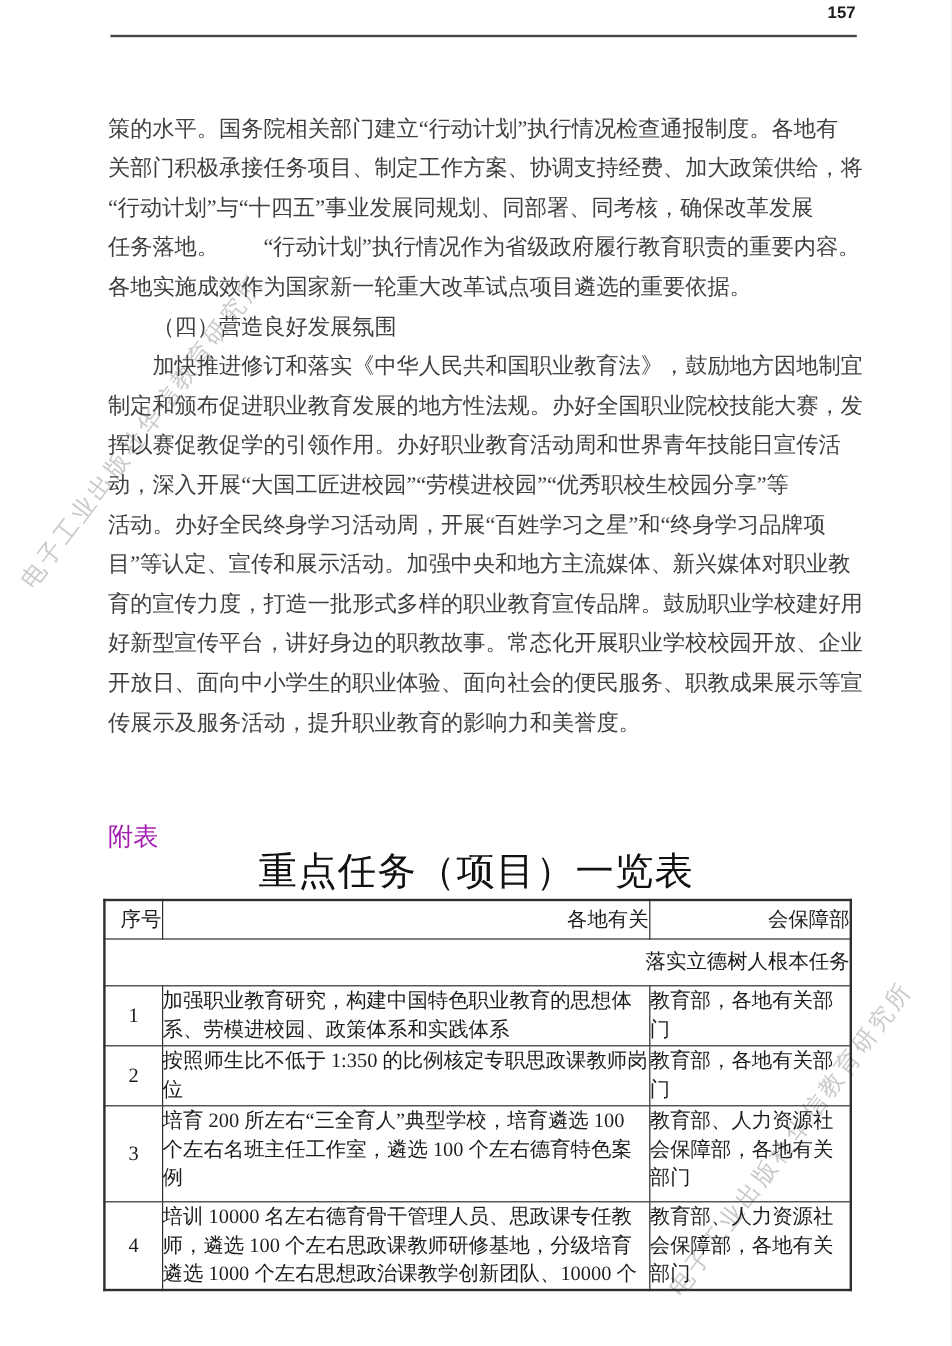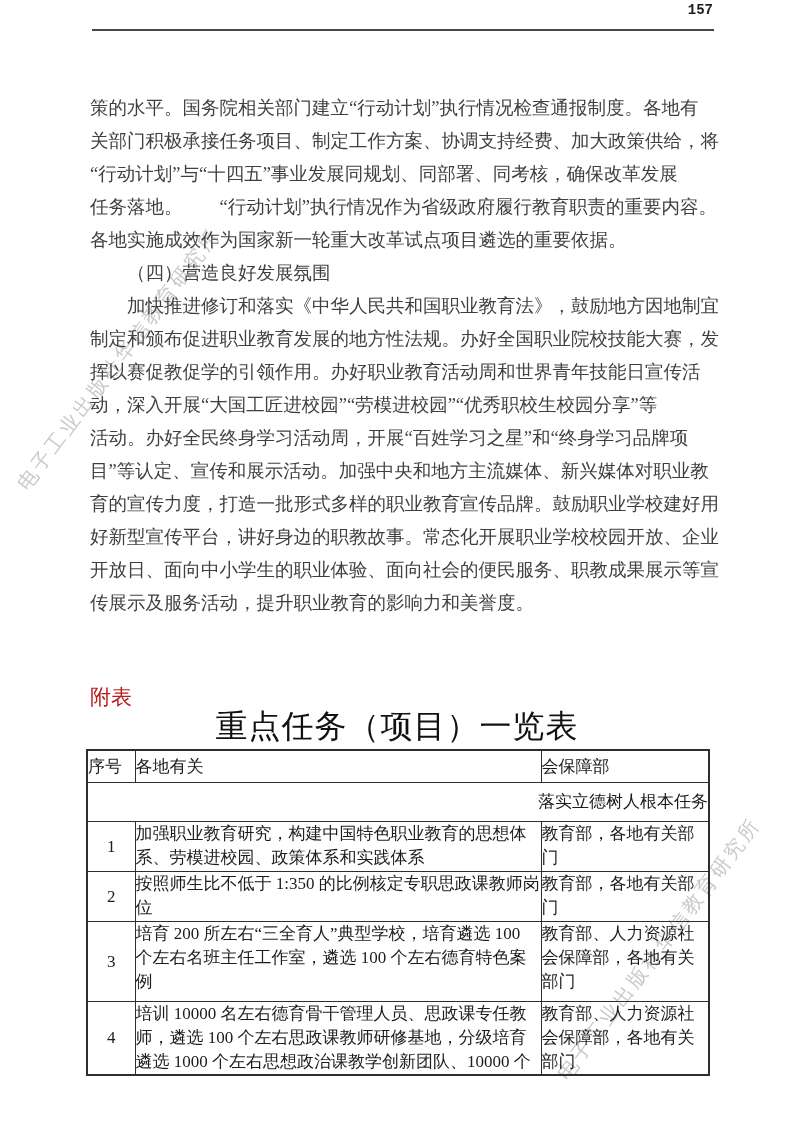--- a/index.html
+++ b/index.html
@@ -6,21 +6,21 @@
   .page{
     position:relative;
     width:793px;height:1122px;
     background:#ffffff;
     overflow:hidden;
     margin:0 auto;
     font-family:"Liberation Serif","DejaVu Serif",serif;
   }
   .pagenum{
     position:absolute;top:2px;right:80px;
-    font-family:Liberation Mono, monospace;
+    font-family:Liberation Sans, sans-serif;
     font-size:14px;font-weight:600;color:#1c1c1c;
   }
   .header-rule{
     position:absolute;left:92px;top:29px;width:622px;height:2px;
     background:#474747;
   }
   .wm{
     position:absolute;
     font-family:"Liberation Sans","DejaVu Sans",sans-serif;
     font-size:20px;letter-spacing:3px;color:#c9c9c9;
@@ -37,40 +37,40 @@
   }
   .para{white-space:pre-line;}
   .linkline{white-space:pre;}
   .doclink{
     text-decoration:underline;
     cursor:pointer;
   }
   .appendix-heading{
     position:absolute;left:90px;top:683px;
     font-family:"Liberation Sans","DejaVu Sans",sans-serif;
-    font-size:21px;color:#b91c1c;
+    font-size:21px;color:#a21caf;
   }
   .table-title{
     position:absolute;left:86px;top:705px;width:622px;
     text-align:center;
     font-family:"Liberation Sans","DejaVu Sans",sans-serif;
     font-size:32px;color:#111111;letter-spacing:1px;
   }
   table.tasks{
     position:absolute;left:86px;top:749px;width:622px;
     border-collapse:collapse;table-layout:fixed;
     font-size:17px;line-height:24px;color:#1c1c1c;
     border:2px solid #2e2e2e;
   }
   table.tasks th,table.tasks td{
     border:1px solid #2e2e2e;
     padding:0;
     font-weight:400;
   }
-  table.tasks tr.head th{height:31px;text-align:left;vertical-align:middle;}
+  table.tasks tr.head th{height:31px;text-align:right;vertical-align:middle;}
   table.tasks tr.sectionrow td{height:38px;text-align:right;vertical-align:middle;}
   td.no{text-align:center;vertical-align:middle;}
   td.task{
     vertical-align:top;
     padding:2px 6px 0 10px;
     white-space:pre-line;
   }
   td.dept{
     vertical-align:top;
     padding:2px 4px 0 9px;

